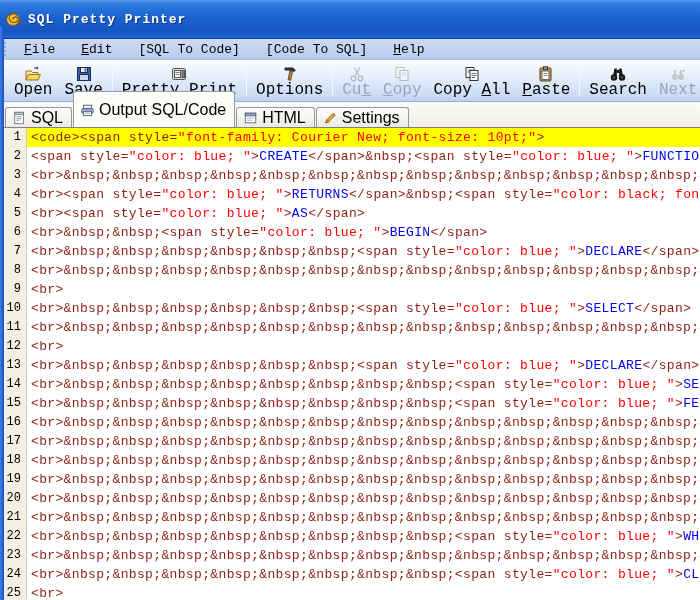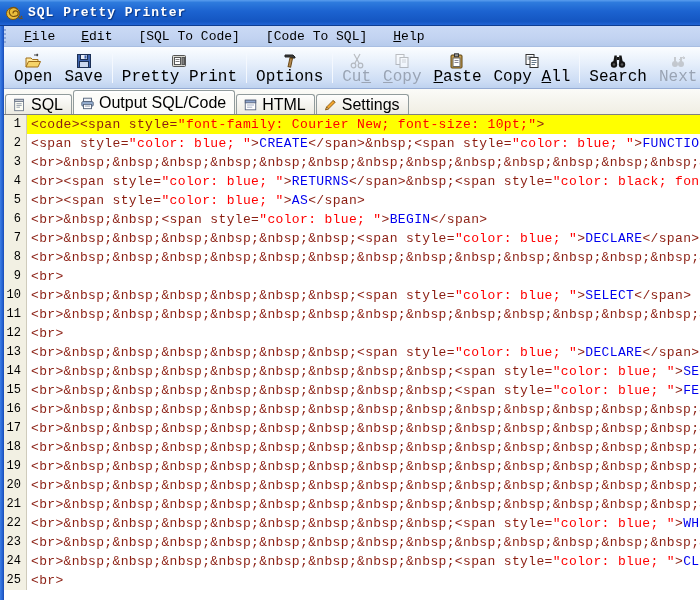--- a/index.html
+++ b/index.html
@@ -2,21 +2,21 @@
 <html><head>
 <meta charset="utf-8">
 <style>
   * { margin:0; padding:0; box-sizing:border-box; }
   html,body { width:700px; height:600px; overflow:hidden; background:#fff; }
   body { font-family:"Liberation Mono","DejaVu Sans Mono",monospace; }
   .app { position:absolute; inset:0; width:700px; height:600px; overflow:hidden; }
 
   
   .title-bar {
-    height:26px; display:flex; align-items:center; gap:5px; padding-left:5px;
+    height:39px; display:flex; align-items:center; gap:5px; padding-left:5px;
     background:linear-gradient(180deg,#5A9EEE 0%,#2E7BDD 10%,#1C63D0 45%,#1456C2 85%,#2264D4 100%);
     border-bottom:1px solid #0E3D92;
   }
   .title-bar .app-ic { width:18px; height:18px; display:inline-block; }
   .title-text { color:#fff; font-weight:bold; font-size:13px; letter-spacing:1px;
     text-shadow:1px 1px 1px #0A3580; white-space:nowrap; }
 
   
   .left-border { position:absolute; left:0; top:26px; bottom:0; width:4px;
     background:linear-gradient(90deg,#3E7EE4 0%,#2563D2 60%,#1A4BB4 100%); z-index:5; }
@@ -45,21 +45,21 @@
   .tb-btn.disabled .tb-label { color:#9AA4B4; }
   .tb-sep { width:1px; height:30px; background:#9DB2D6; border-right:1px solid #F4F8FE; margin:0 3px; }
 
   
   .tab-bar { height:25px; display:flex; align-items:flex-end; padding-left:5px;
     background:linear-gradient(180deg,#FBFBF8 0%,#F0EEE3 100%); }
   .tab { display:flex; align-items:center; gap:4px; padding:2px 8px 2px 6px; height:20px;
     font-family:"Liberation Sans","DejaVu Sans",sans-serif; font-size:16px;
     border:1px solid #919B9C; border-bottom:none; border-radius:3px 3px 0 0;
     background:linear-gradient(180deg,#FEFEFD 0%,#ECEAE1 100%); margin-right:1px; cursor:default; }
-  .tab.active { height:24px; background:#FCFCF9; position:relative; z-index:2;
+  .tab.active { height:36px; background:#FCFCF9; position:relative; z-index:2;
     box-shadow:inset 0 2px 0 #FFFFFF; }
   .tab .icon, .tab .icon svg { width:15px; height:14px; display:block; }
 
   
   .editor { position:relative; height:487px; border-top:1px solid #808080; background:#fff;
     overflow:hidden; cursor:text; }
   .line { display:flex; height:19px; white-space:nowrap; }
   .lnum { flex:0 0 27px; background:#F2F0E3; border-right:1px solid #CFCBBB;
     font-size:12px; line-height:19px; text-align:right; padding-right:5px; color:#000; }
   .lcode { flex:1; font-size:13px; line-height:19px; letter-spacing:0.35px;
@@ -164,42 +164,42 @@
               <rect x="7" y="5.5" width="8" height="10" fill="#FFF" stroke="#777"></rect>
               <line x1="9" y1="8" x2="13" y2="8" stroke="#AAB"></line>
               <line x1="9" y1="10" x2="13" y2="10" stroke="#AAB"></line>
             </svg>
           </span>
           <span class="tb-label"><u>C</u>opy</span>
         </div>
         <div class="tb-btn">
           <span class="icon">
             <svg viewBox="0 0 18 18">
-              <rect x="3" y="3" width="11" height="13" rx="1" fill="#C9A050" stroke="#59400F"></rect>
-              <rect x="6.5" y="1.8" width="4" height="3" fill="#9A9A9A" stroke="#333"></rect>
-              <rect x="5" y="6" width="7" height="8.5" fill="#FFF" stroke="#666"></rect>
-              <line x1="6.5" y1="8.5" x2="10.5" y2="8.5" stroke="#889"></line>
-              <line x1="6.5" y1="10.5" x2="10.5" y2="10.5" stroke="#889"></line>
-            </svg>
-          </span>
-          <span class="tb-label"><u>P</u>aste</span>
-        </div>
-        <div class="tb-btn">
-          <span class="icon">
-            <svg viewBox="0 0 18 18">
               <rect x="3" y="2.5" width="8" height="10" fill="#FFF" stroke="#333"></rect>
               <line x1="4.5" y1="5" x2="9.5" y2="5" stroke="#678"></line>
               <line x1="4.5" y1="7" x2="9.5" y2="7" stroke="#678"></line>
               <rect x="7" y="5.5" width="8" height="10" fill="#FFF" stroke="#333"></rect>
               <line x1="8.5" y1="8.5" x2="13.5" y2="8.5" stroke="#678"></line>
               <line x1="8.5" y1="10.5" x2="13.5" y2="10.5" stroke="#678"></line>
               <line x1="8.5" y1="12.5" x2="12" y2="12.5" stroke="#678"></line>
             </svg>
           </span>
           <span class="tb-label">Copy <u>A</u>ll</span>
+        </div>
+        <div class="tb-btn">
+          <span class="icon">
+            <svg viewBox="0 0 18 18">
+              <rect x="3" y="3" width="11" height="13" rx="1" fill="#C9A050" stroke="#59400F"></rect>
+              <rect x="6.5" y="1.8" width="4" height="3" fill="#9A9A9A" stroke="#333"></rect>
+              <rect x="5" y="6" width="7" height="8.5" fill="#FFF" stroke="#666"></rect>
+              <line x1="6.5" y1="8.5" x2="10.5" y2="8.5" stroke="#889"></line>
+              <line x1="6.5" y1="10.5" x2="10.5" y2="10.5" stroke="#889"></line>
+            </svg>
+          </span>
+          <span class="tb-label"><u>P</u>aste</span>
         </div>
         <div class="tb-sep"></div>
         <div class="tb-btn">
           <span class="icon">
             <svg viewBox="0 0 18 18" fill="#151515">
               <path d="M4 11 L5.5 3.5 h2.3 V11 Z"></path>
               <path d="M10.2 11 V3.5 h2.3 L14 11 Z"></path>
               <rect x="7.8" y="5" width="2.4" height="3"></rect>
               <circle cx="5" cy="12.5" r="3.2"></circle>
               <circle cx="13" cy="12.5" r="3.2"></circle>

